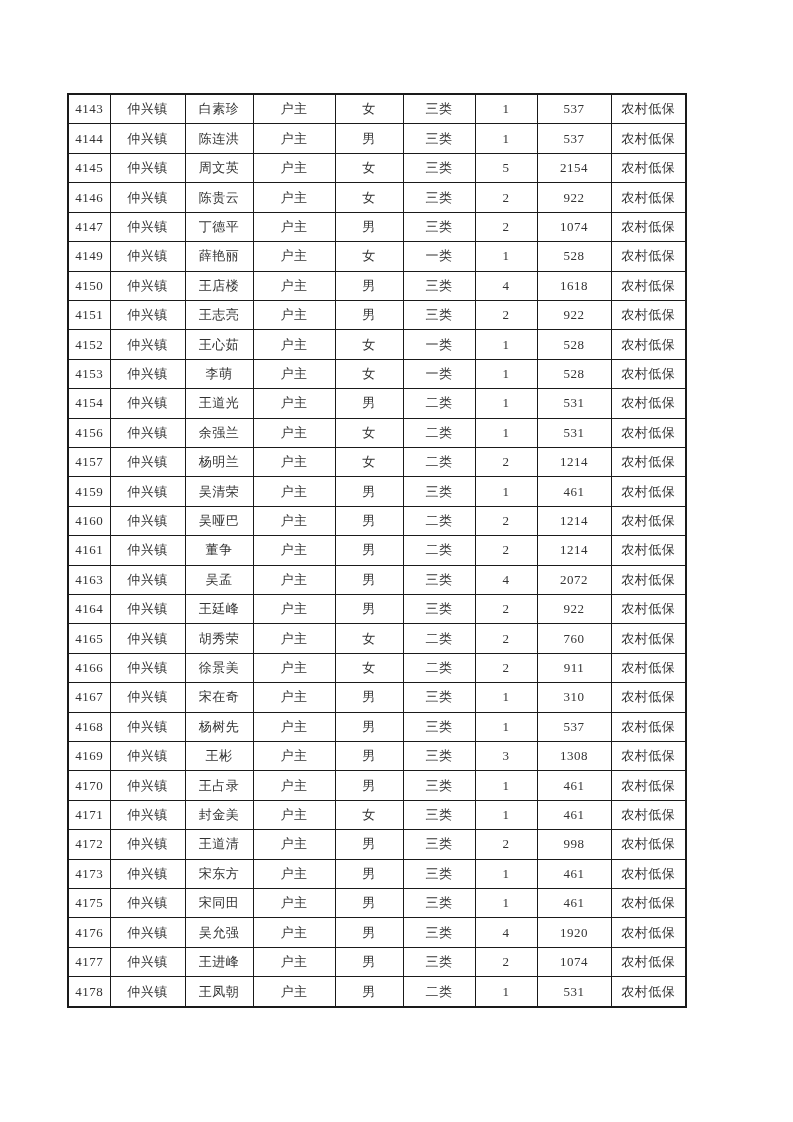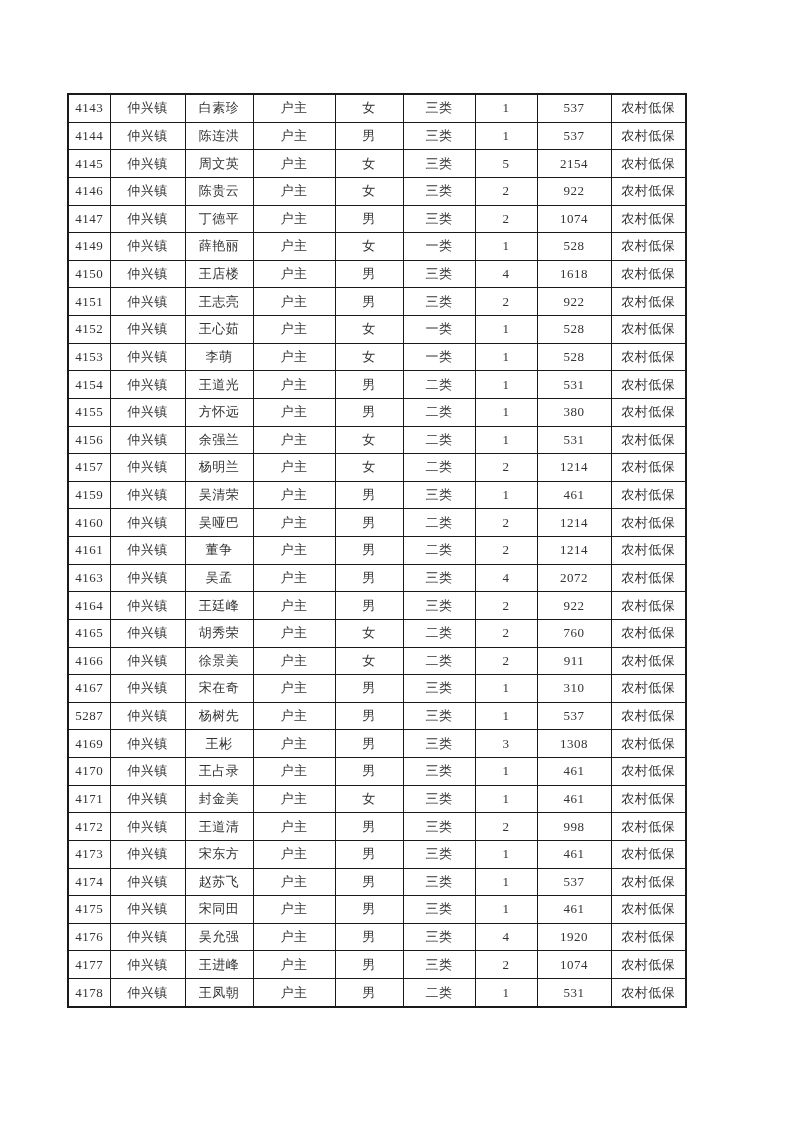--- a/index.html
+++ b/index.html
@@ -180,31 +180,20 @@
           <td>仲兴镇</td>
           <td>王道光</td>
           <td>户主</td>
           <td>男</td>
           <td>二类</td>
           <td>1</td>
           <td>531</td>
           <td>农村低保</td>
         </tr>
         <tr>
-          <td>4155</td>
-          <td>仲兴镇</td>
-          <td>方怀远</td>
-          <td>户主</td>
-          <td>男</td>
-          <td>二类</td>
-          <td>1</td>
-          <td>380</td>
-          <td>农村低保</td>
-        </tr>
-        <tr>
           <td>4156</td>
           <td>仲兴镇</td>
           <td>余强兰</td>
           <td>户主</td>
           <td>女</td>
           <td>二类</td>
           <td>1</td>
           <td>531</td>
           <td>农村低保</td>
         </tr>
@@ -301,21 +290,21 @@
           <td>仲兴镇</td>
           <td>宋在奇</td>
           <td>户主</td>
           <td>男</td>
           <td>三类</td>
           <td>1</td>
           <td>310</td>
           <td>农村低保</td>
         </tr>
         <tr>
-          <td>5287</td>
+          <td>4168</td>
           <td>仲兴镇</td>
           <td>杨树先</td>
           <td>户主</td>
           <td>男</td>
           <td>三类</td>
           <td>1</td>
           <td>537</td>
           <td>农村低保</td>
         </tr>
         <tr>
@@ -364,31 +353,20 @@
         </tr>
         <tr>
           <td>4173</td>
           <td>仲兴镇</td>
           <td>宋东方</td>
           <td>户主</td>
           <td>男</td>
           <td>三类</td>
           <td>1</td>
           <td>461</td>
-          <td>农村低保</td>
-        </tr>
-        <tr>
-          <td>4174</td>
-          <td>仲兴镇</td>
-          <td>赵苏飞</td>
-          <td>户主</td>
-          <td>男</td>
-          <td>三类</td>
-          <td>1</td>
-          <td>537</td>
           <td>农村低保</td>
         </tr>
         <tr>
           <td>4175</td>
           <td>仲兴镇</td>
           <td>宋同田</td>
           <td>户主</td>
           <td>男</td>
           <td>三类</td>
           <td>1</td>

